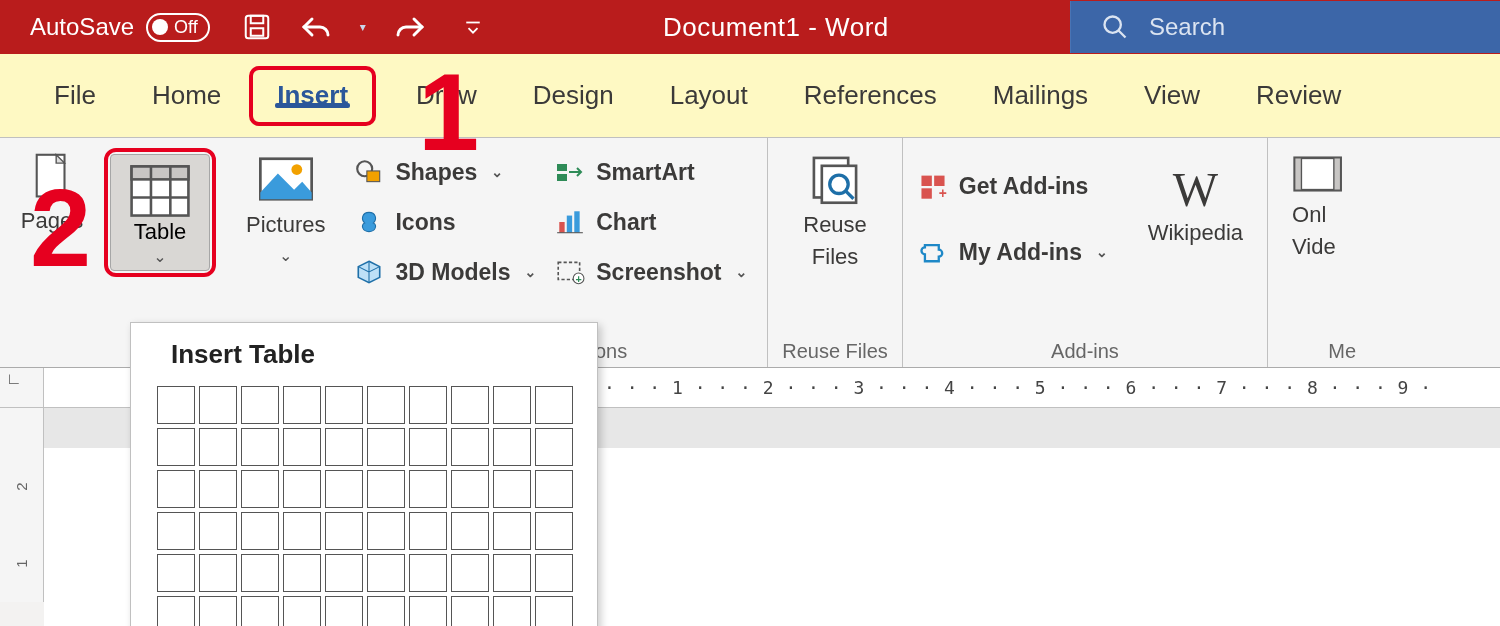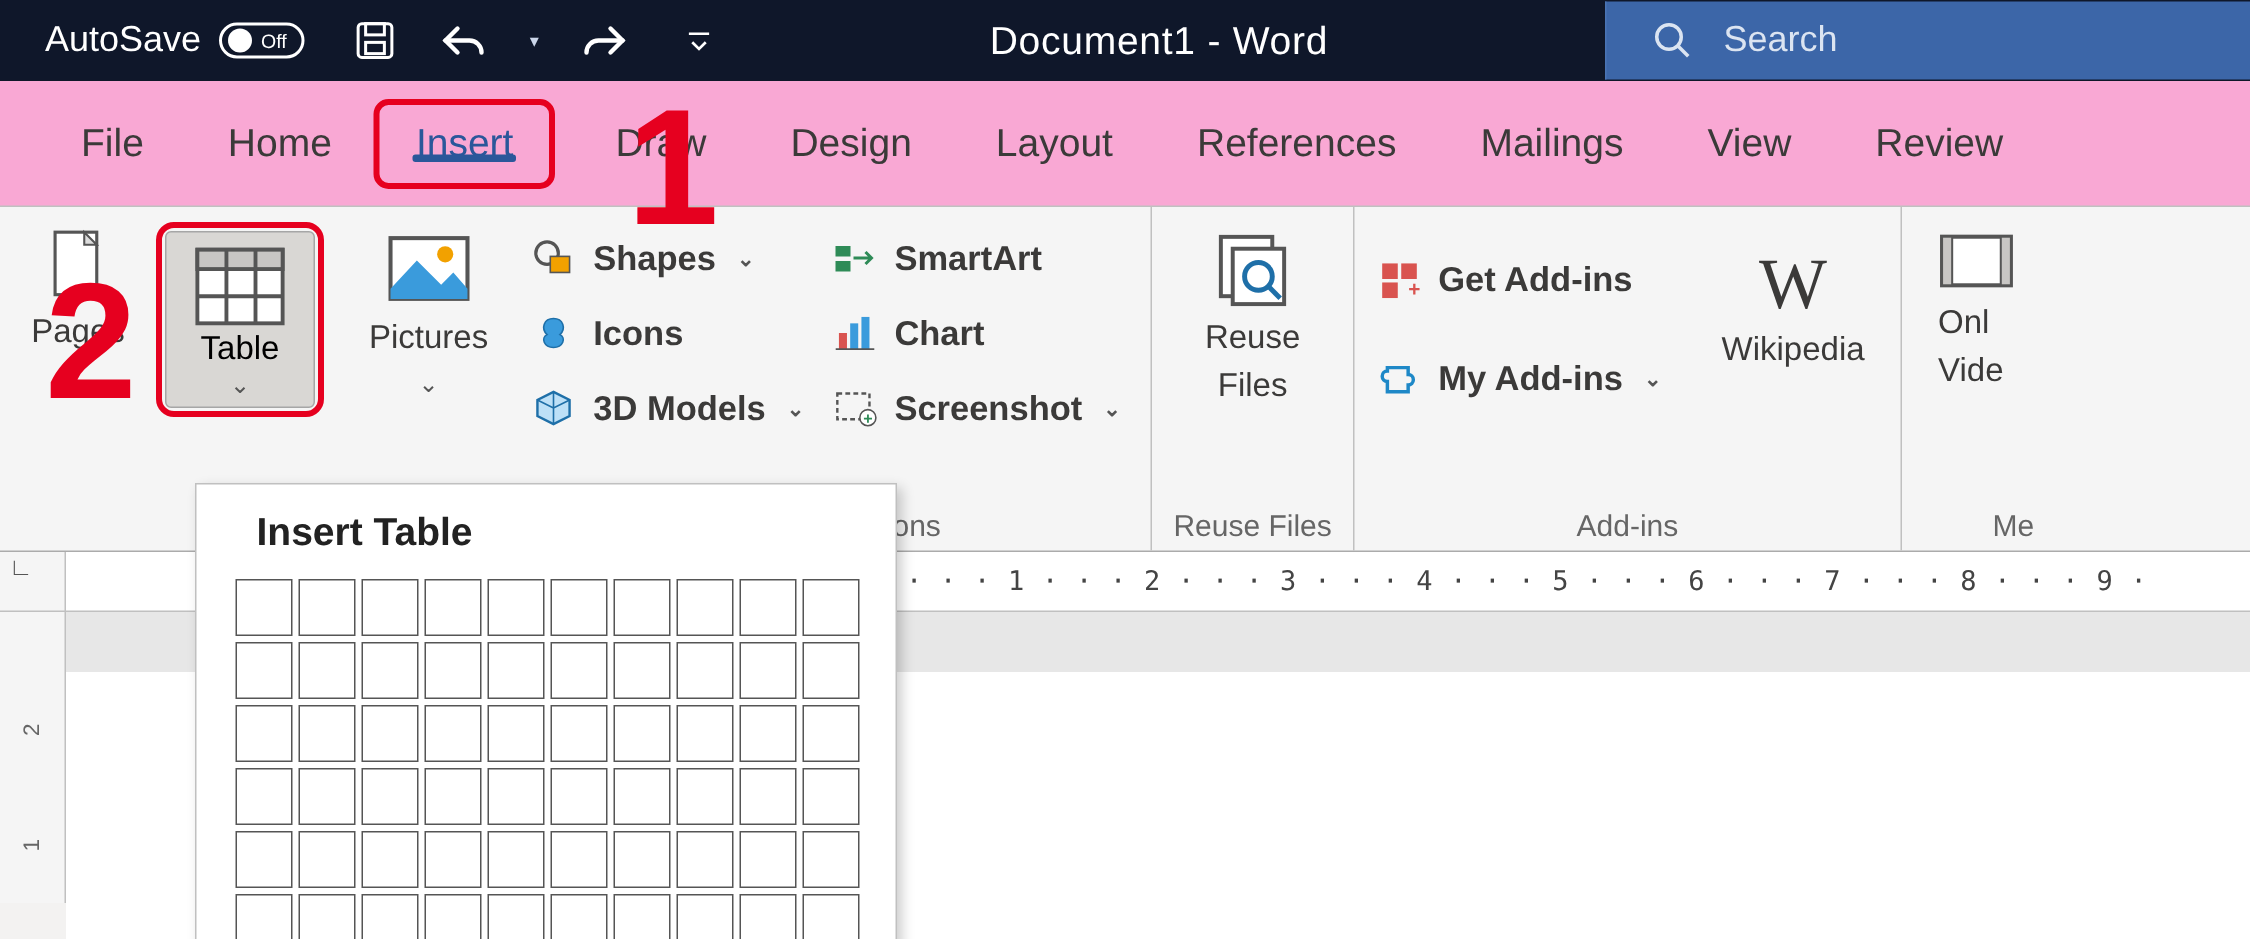--- a/index.html
+++ b/index.html
@@ -1,32 +1,32 @@
 <!DOCTYPE html>
 <html><head>
 <meta charset="utf-8">
 <style>
   * { box-sizing: border-box; margin: 0; padding: 0; font-family: "Segoe UI", Arial, sans-serif; }
   body { background: #f3f2f1; width: 1500px; height: 626px; overflow: hidden; position: relative; }
 
   
-  .titlebar { background: #0f172a; color: #fff; height: 54px; display: flex; align-items: center; padding: 0 20px 0 30px; font-size: 24px; }
+  .titlebar { background: #b91c1c; color: #fff; height: 54px; display: flex; align-items: center; padding: 0 20px 0 30px; font-size: 24px; }
   .autosave { display: flex; align-items: center; gap: 12px; }
-  .autosave-toggle { border: 2px solid #fff; border-radius: 20px; padding: 2px 10px 2px 4px; display: flex; align-items: center; gap: 6px; font-size: 13px; }
+  .autosave-toggle { border: 2px solid #fff; border-radius: 20px; padding: 2px 10px 2px 4px; display: flex; align-items: center; gap: 6px; font-size: 18px; }
   .autosave-toggle .dot { width: 16px; height: 16px; background: #fff; border-radius: 50%; }
   .qa-icons { display: flex; gap: 28px; margin-left: 32px; align-items: center; }
   .qa-icons span { display: inline-flex; }
   .doc-title { flex: 1; text-align: center; font-size: 26px; letter-spacing: 0.5px; }
   .search-box { background: #3c66a8; display: flex; align-items: center; gap: 20px; padding: 0 40px 0 30px; height: 52px; min-width: 430px; margin-right: -20px; border-left: 1px solid #4a74b4; }
   .search-box span.lbl { font-size: 24px; color: #dbe4f1; }
 
   
-  .tabs { background: #f9a8d4; height: 84px; display: flex; align-items: center; gap: 0; padding: 0 10px 0 26px; font-size: 26px; border-bottom: 1px solid #c0c0c0; }
+  .tabs { background: #fef9c3; height: 84px; display: flex; align-items: center; gap: 0; padding: 0 10px 0 26px; font-size: 26px; border-bottom: 1px solid #c0c0c0; }
   .tab { padding: 0 28px; height: 100%; display: flex; align-items: center; color: #3b3a39; position: relative; }
-  .tab.active { color: #2B579A; font-weight: 400; text-align: right; }
+  .tab.active { color: #2B579A; font-weight: 700; text-align: right; }
   .tab.active::after { content:""; position:absolute; left:22px; right:22px; bottom:14px; height:5px; background:#2B579A; border-radius:2px;}
   .tab.insert-box { border: 4px solid #e6001f; border-radius: 10px; padding: 0 24px; height: 60px; }
 
   
   .ribbon { background: #f5f5f5; height: 230px; display: flex; border-bottom: 1px solid #ababab; }
   .group { border-right: 1px solid #c0c0c0; padding: 8px 14px 4px 14px; display: flex; flex-direction: column; align-items: center; }
   .group-label { font-size: 20px; color: #666; margin-top: auto; padding-top: 4px; }
   .big-btn { display: flex; flex-direction: column; align-items: center; gap: 6px; font-size: 22px; padding: 6px 10px; color:#3b3a39; }
   .btn-row { display: flex; align-items: center; gap: 10px; font-size: 23px; color:#3b3a39; padding:4px 0;font-weight:bold;}
   .btn-row .ico { width: 32px; height: 32px; display: inline-flex; align-items: center; justify-content: center; }

